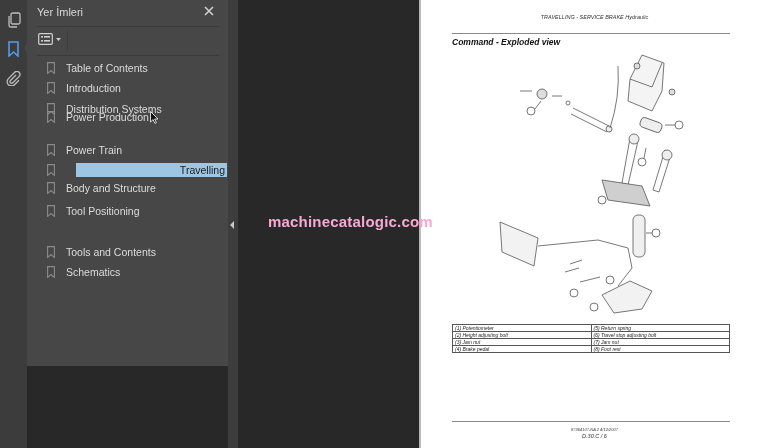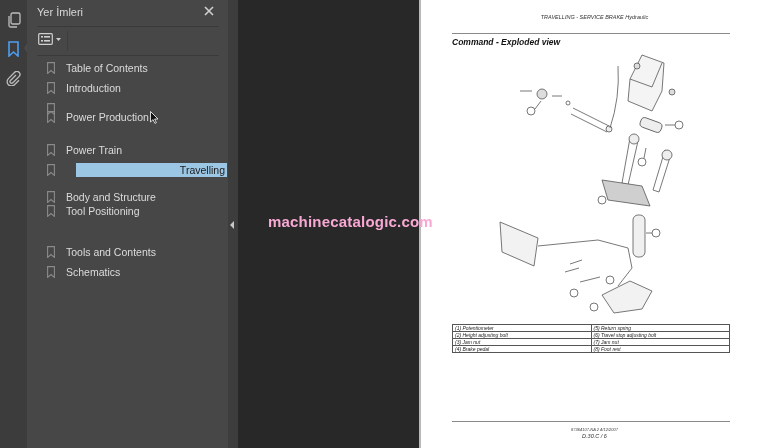--- a/index.html
+++ b/index.html
@@ -1,20 +1,20 @@
 <!DOCTYPE html>
 <html><head>
 <meta charset="utf-8">
 <style>
   html, body { margin:0; padding:0; }
   body { width:768px; height:448px; overflow:hidden; background:#282828; font-family:"Liberation Sans", sans-serif; position:relative; }
   .rail { position:absolute; left:0; top:0; width:27px; height:448px; background:#3c3c3c; }
   .rail .ic { position:absolute; left:5px; width:17px; height:17px; display:flex; align-items:center; justify-content:center; }
   .rail .notch { position:absolute; left:24px; top:42px; width:0; height:0; border-top:6px solid transparent; border-bottom:6px solid transparent; border-right:4px solid #4a4a4a; }
-  .panel { position:absolute; left:27px; top:0; width:201px; height:448px; background:#474747; }
+  .panel { position:absolute; left:27px; top:0; width:201px; height:366px; background:#474747; }
   .panel-edge { position:absolute; left:228px; top:0; width:10px; height:448px; background:#3d3d3d; }
   .panel-title { position:absolute; left:10px; top:6px; font-size:11px; color:#d8d8d8; }
   .close { position:absolute; left:175px; top:4px; width:14px; height:14px; display:flex; align-items:center; justify-content:center; }
   .hr1 { position:absolute; left:10px; top:26px; width:182px; height:1px; background:#3a3a3a; }
   .hr2 { position:absolute; left:10px; top:55px; width:182px; height:1px; background:#3a3a3a; }
   .opt { position:absolute; left:11px; top:33px; display:flex; align-items:center; gap:3px; }
   .opt-sep { position:absolute; left:40px; top:31px; width:1px; height:20px; background:#3d3d3d; }
   .bm { position:absolute; left:20px; height:18px; width:180px; display:flex; align-items:center; }
   .bm .bi { width:10px; height:14px; margin-right:7px; display:flex; align-items:center; }
   .bm .lbl { font-size:10.5px; color:#dcdcdc; padding:1px 2px; white-space:nowrap;text-align:right; }
@@ -94,20 +94,21 @@
         </svg>
       </span>
       <span class="lbl">Introduction</span>
     </div>
   <div class="bm" style="top:100px">
       <span class="bi">
         <svg width="8" height="12" viewBox="0 0 8 12">
           <path d="M0.6 0.6h6.8v10.8L4 8.5 0.6 11.4z" fill="none" stroke="#8a8a8a" stroke-width="1.1"></path>
         </svg>
       </span>
+      <span class="lbl">Distribution Systems</span>
     </div>
   <div class="bm" style="top:108px">
       <span class="bi">
         <svg width="8" height="12" viewBox="0 0 8 12">
           <path d="M0.6 0.6h6.8v10.8L4 8.5 0.6 11.4z" fill="none" stroke="#8a8a8a" stroke-width="1.1"></path>
         </svg>
       </span>
       <span class="lbl">Power Production</span>
     </div>
   <div class="bm" style="top:141px">
@@ -119,21 +120,21 @@
       <span class="lbl">Power Train</span>
     </div>
   <div class="bm sel" style="top:161px">
       <span class="bi">
         <svg width="8" height="12" viewBox="0 0 8 12">
           <path d="M0.6 0.6h6.8v10.8L4 8.5 0.6 11.4z" fill="none" stroke="#8a8a8a" stroke-width="1.1"></path>
         </svg>
       </span>
       <span class="lbl">Travelling</span>
     </div>
-  <div class="bm" style="top:188px">
+  <div class="bm" style="top:179px">
       <span class="bi">
         <svg width="8" height="12" viewBox="0 0 8 12">
           <path d="M0.6 0.6h6.8v10.8L4 8.5 0.6 11.4z" fill="none" stroke="#8a8a8a" stroke-width="1.1"></path>
         </svg>
       </span>
       <span class="lbl">Body and Structure</span>
     </div>
   <div class="bm" style="top:202px">
       <span class="bi">
         <svg width="8" height="12" viewBox="0 0 8 12">

